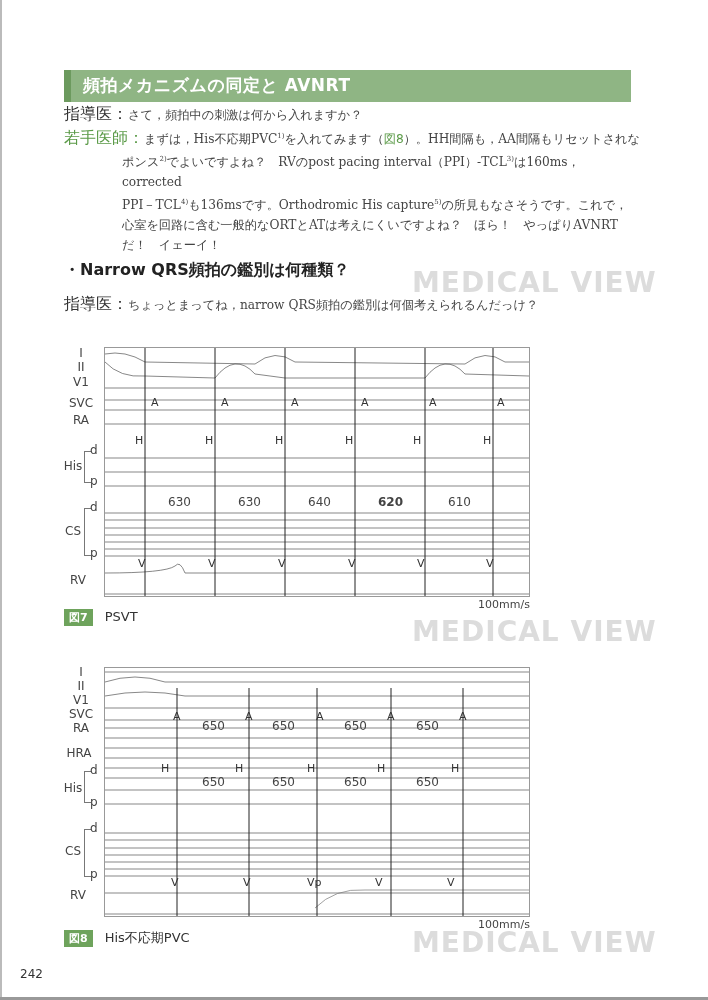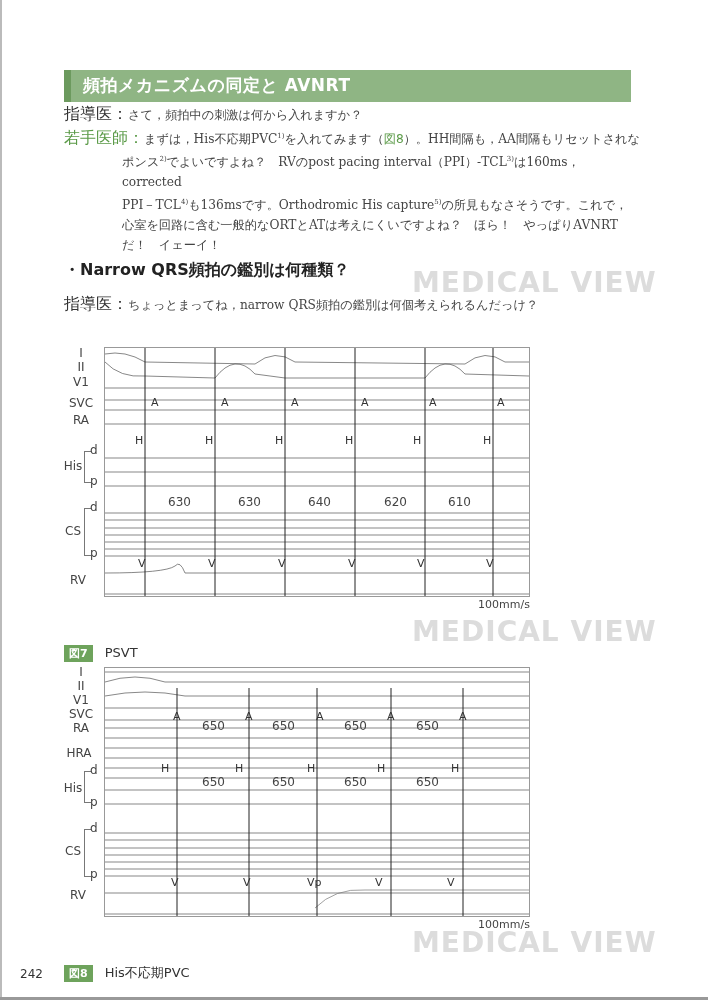--- a/index.html
+++ b/index.html
@@ -13,21 +13,21 @@
   .speaker.green{color:#5a9a47;}
   .ref{color:#5a9a47;font-family:"DejaVu Sans",sans-serif;}
   .indent{padding-left:58px;display:block;width:510px;}
   sup{font-size:7px;}
   .sub-heading{position:absolute;left:64px;top:260px;font-family:"DejaVu Sans",sans-serif;font-size:16px;font-weight:bold;color:#222;}
   .watermark{position:absolute;font-family:"DejaVu Sans",sans-serif;font-size:28px;font-weight:bold;color:#dcdcdc;letter-spacing:1px;}
   .figure{position:absolute;left:104px;border:1px solid #999;background:#fff;}
   .lead-label{position:absolute;font-family:"DejaVu Sans",sans-serif;font-size:12px;color:#444;text-align:center;}
   .bracket{position:absolute;border:1px solid #777;border-right:none;width:6px;}
   .fig-caption{position:absolute;left:64px;font-family:"DejaVu Sans",sans-serif;font-size:13px;color:#333;}
-  .fig-badge{display:inline-block;background:#6ea35c;color:#fff;font-size:11px;font-weight:bold;padding:1px 5px;margin-right:12px;margin-top:36px;}
+  .fig-badge{display:inline-block;background:#6ea35c;color:#fff;font-size:11px;font-weight:bold;padding:1px 5px;margin-right:12px;}
   .speed{position:absolute;font-family:"DejaVu Sans",sans-serif;font-size:11px;color:#444;}
   .page-num{position:absolute;left:20px;top:967px;font-family:"DejaVu Sans",sans-serif;font-size:12px;color:#333;}
   svg text{font-family:"DejaVu Sans",sans-serif;}
 </style>
 </head>
 <body>
 
 <div class="page-edge"></div>
 <div class="page-bottom"></div>
 
@@ -123,21 +123,21 @@
           <text x="243" y="219">V</text>
           <text x="312" y="219">V</text>
           <text x="381" y="219">V</text>
       </g>
     </svg>
   </div>
   <div style="position:absolute;left:104px;top:347px;width:372px;height:248px;pointer-events:none;">
     <span class="lead-label" style="left:64px;top:148px;">630</span>
     <span class="lead-label" style="left:134px;top:148px;">630</span>
     <span class="lead-label" style="left:204px;top:148px;">640</span>
-    <span class="lead-label" style="left:280px;top:148px;">620</span>
+    <span class="lead-label" style="left:274px;top:148px;font-weight:bold;">620</span>
     <span class="lead-label" style="left:344px;top:148px;">610</span>
   </div>
   <div class="speed" style="left:478px;top:598px;">100mm/s</div>
   <div class="fig-caption" style="top:609px;">
     <span class="fig-badge">図7</span><span>PSVT</span>
   </div>
 </div>
 
 <div>
   <div class="lead-label" style="left:74px;top:665px;width:14px;">I</div>

